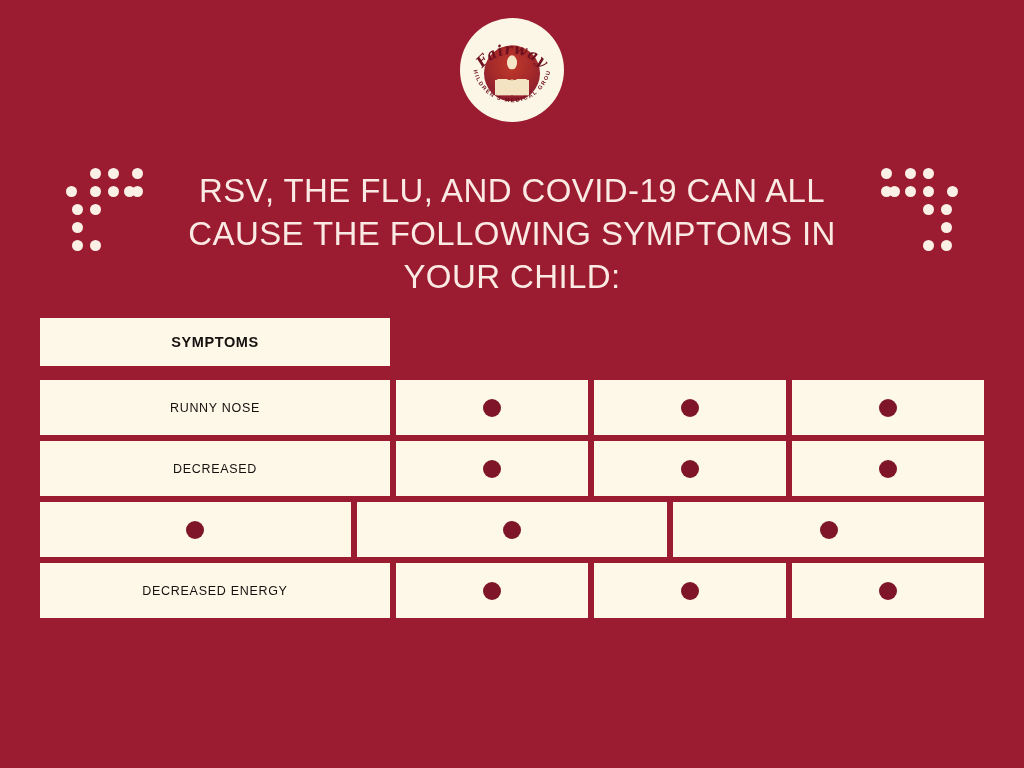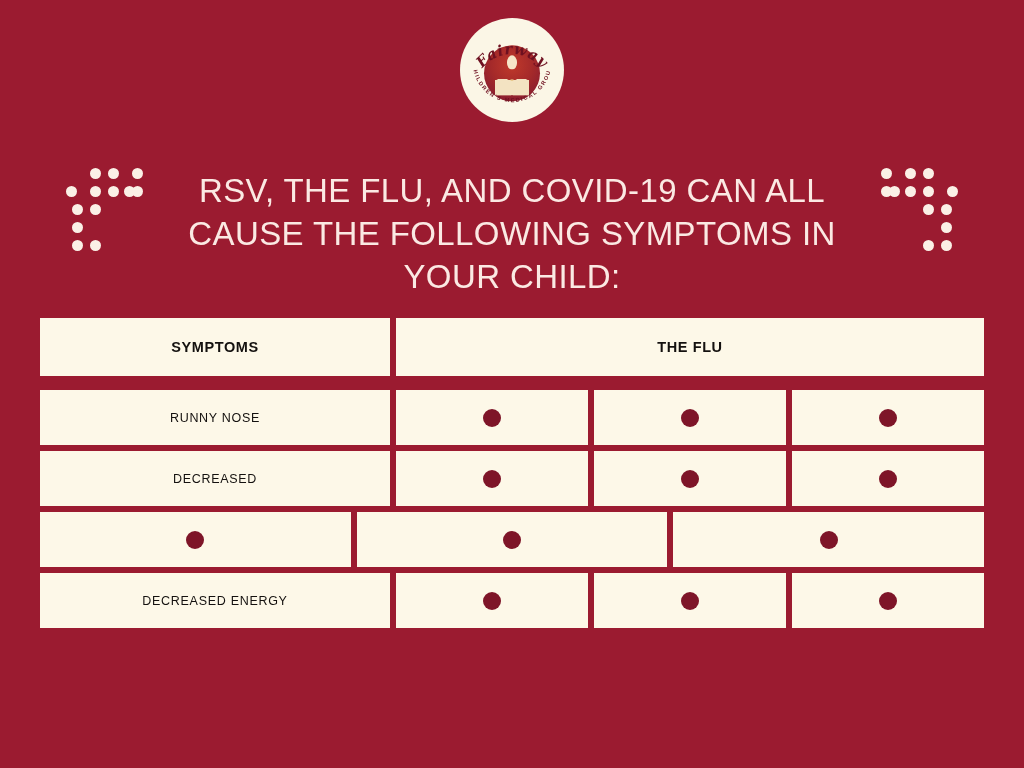--- a/index.html
+++ b/index.html
@@ -140,21 +140,21 @@
     background: #FDF8E8;
     display: flex;
     align-items: center;
     justify-content: center;
     color: #14110F;
   }
   .cell.sym  { width: 350px; }
   .cell.data { flex: 1; }
 
   .row.header .cell {
-    height: 58px;
+    height: 48px;
     font-size: 14.5px;
     font-weight: 700;
     letter-spacing: 0.6px;
   }
   .row.body .cell {
     height: 55px;
     font-size: 12.5px;
     font-weight: 400;
     letter-spacing: 0.7px;
   }
@@ -218,21 +218,20 @@
     <span class="dot" style="left: 24px; top: 36px;"></span>
     <span class="dot" style="left: 6px; top: 54px;"></span>
     <span class="dot" style="left: 6px; top: 72px;"></span>
     <span class="dot" style="left: 24px; top: 72px;"></span>
   </div>
 
 <div class="table">
 
   <div class="row header">
     <div class="cell sym">SYMPTOMS</div>
-    <div class="cell data">THE FLU</div>
   </div>
 
   <div id="body-rows" style="display: flex; flex-direction: column; gap: 6px; margin-top: 8px;">
       <div class="row body">
         <div class="cell sym">RUNNY NOSE</div>
         <div class="cell data">
           <span class="marker" style="background: rgb(126, 21, 40);"></span>
         </div>
         <div class="cell data">
           <span class="marker" style="background: rgb(126, 21, 40);"></span>

